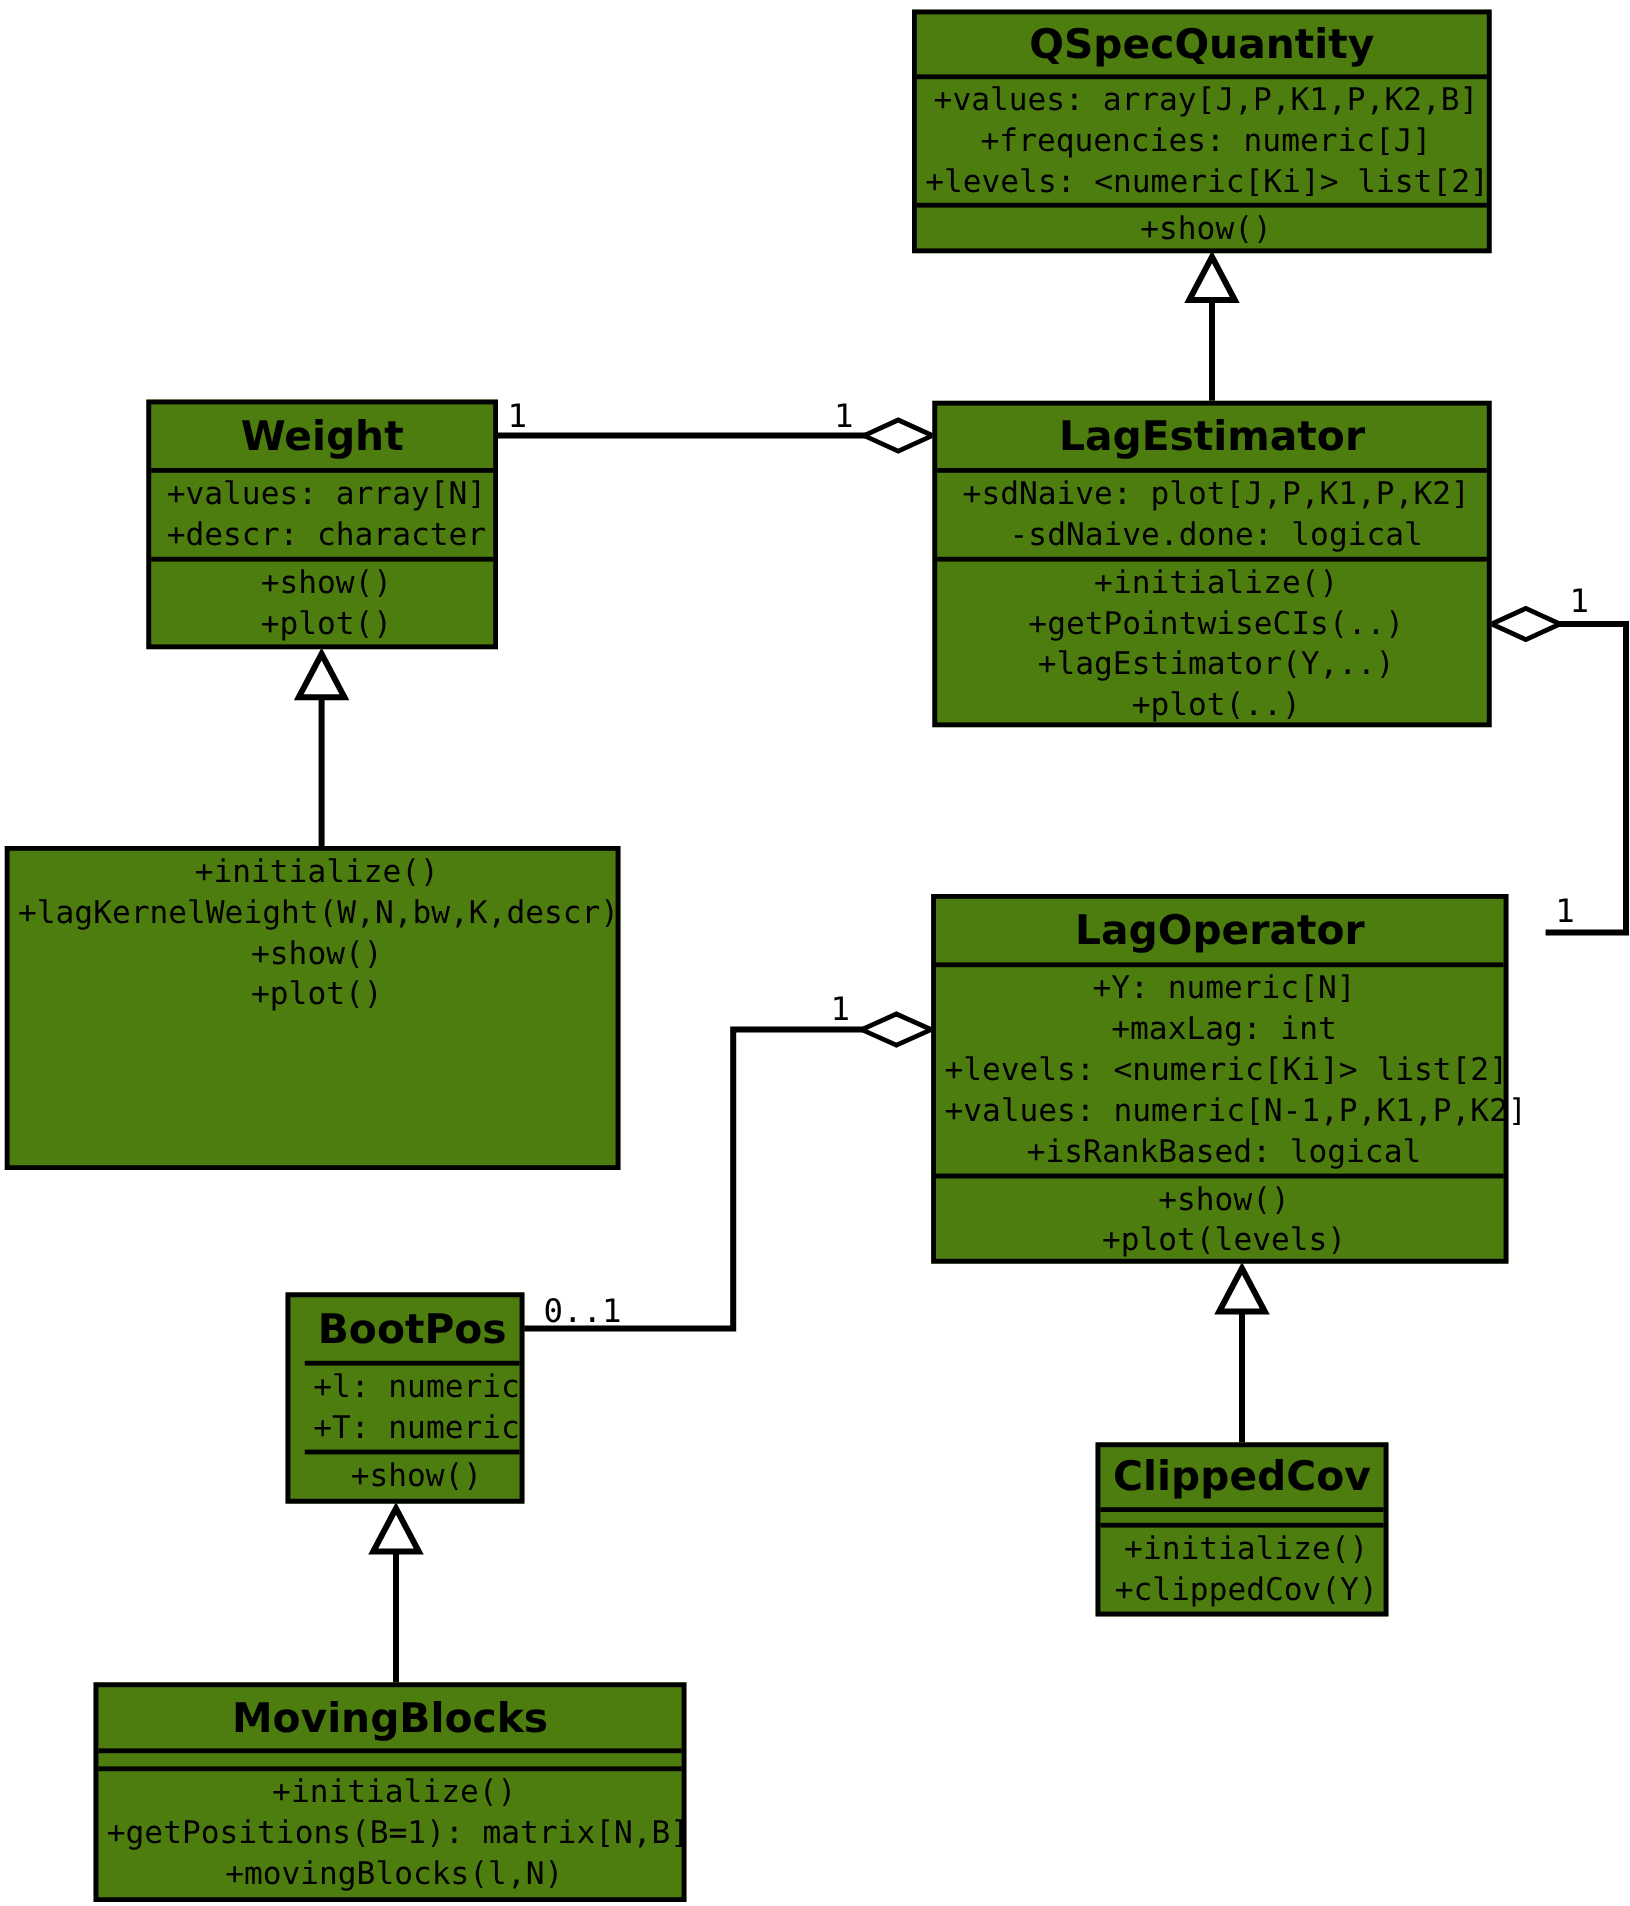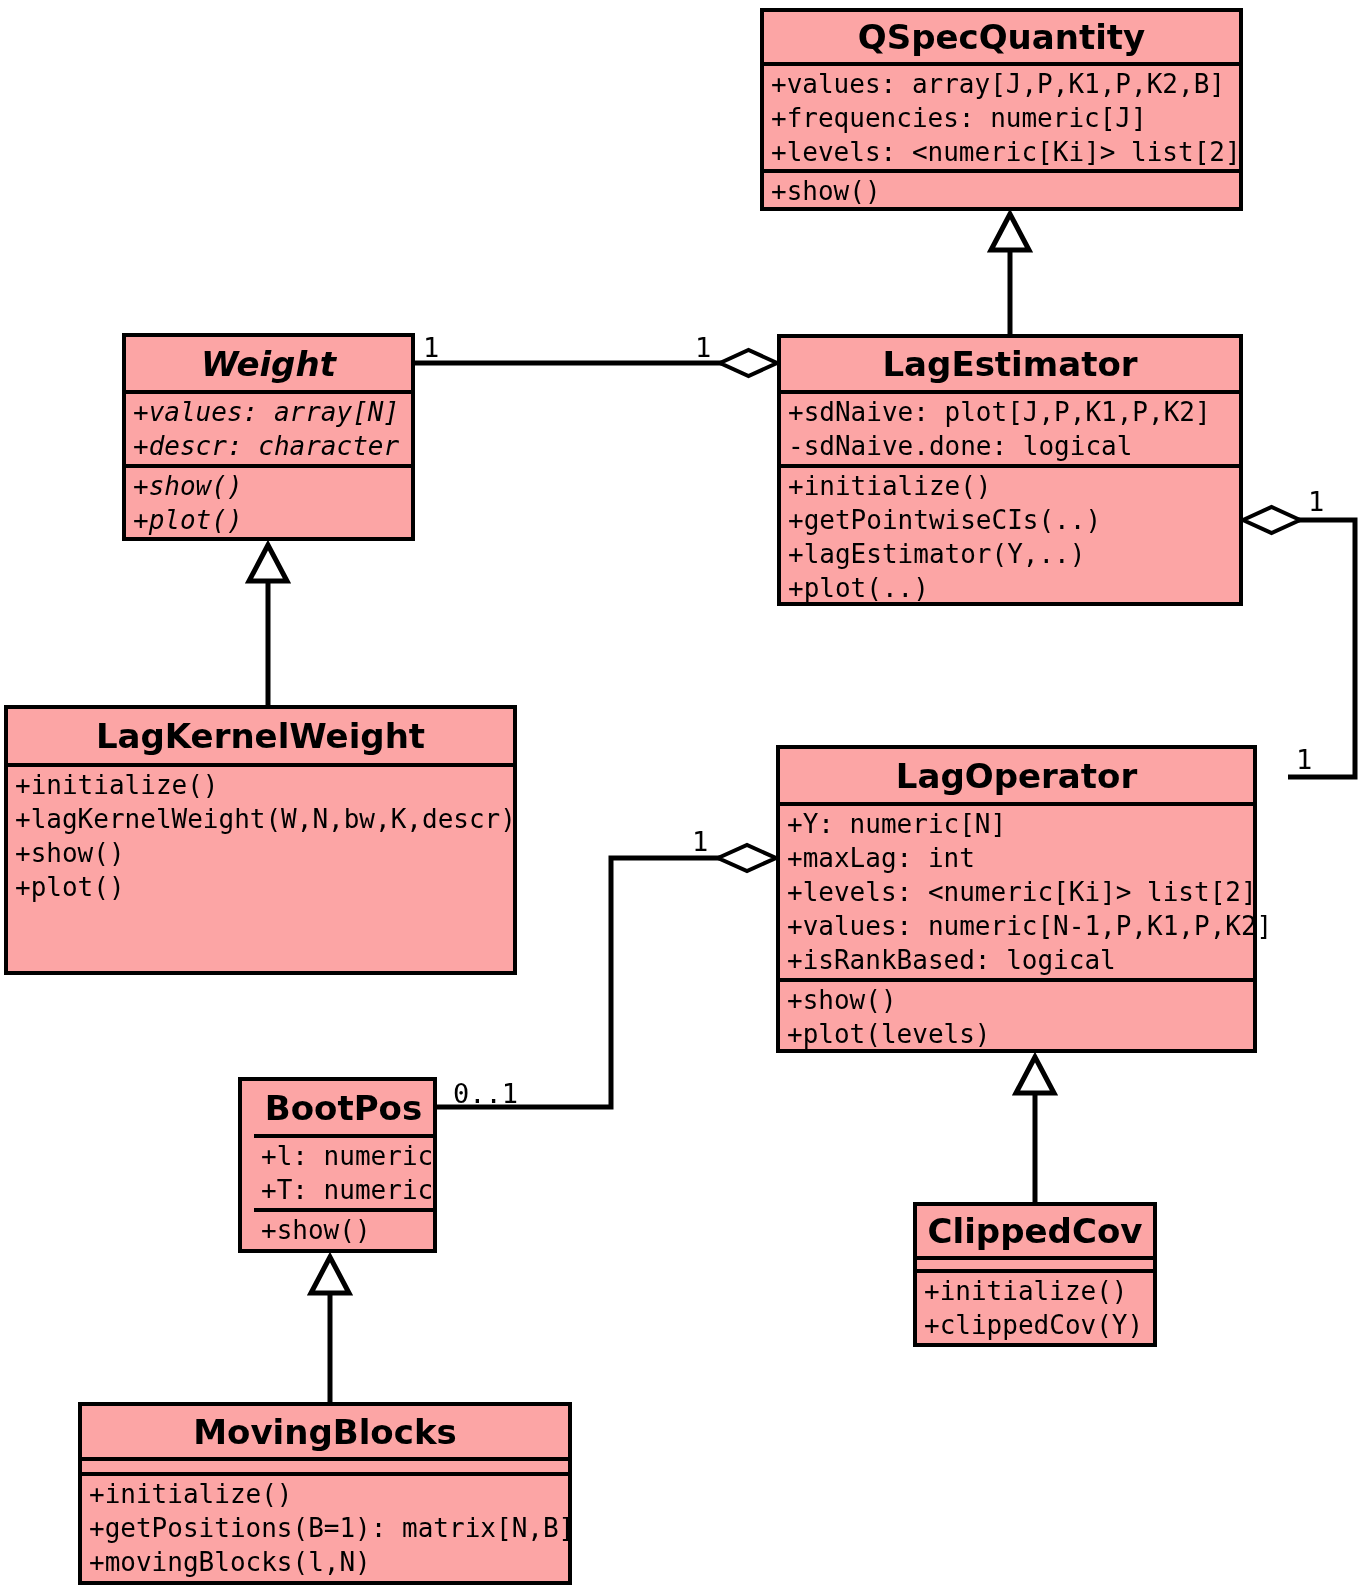--- a/index.html
+++ b/index.html
@@ -5,22 +5,22 @@
   html,body{margin:0;padding:0;background:#fff;}
   .canvas{
     position:relative;width:1358px;height:1588px;background:#ffffff;
     font-family:"DejaVu Sans Mono",monospace;color:#000;overflow:hidden;
   }
   .connectors{position:absolute;left:0;top:0;width:1358px;height:1588px;}
   .connectors line,.connectors polyline{stroke:#000;stroke-width:5;fill:none;}
   .connectors .tri{fill:#fff;stroke:#000;stroke-width:5;stroke-linejoin:miter;}
   .connectors .diamond{fill:#fff;stroke:#000;stroke-width:4;stroke-linejoin:miter;}
   .uml-class{
-    position:absolute;background:#fca5a5;border:4px solid #000;box-sizing:border-box;
-    display:flex;flex-direction:column;
+    position:absolute;background:#4d7c0f;border:4px solid #000;box-sizing:border-box;
+    display:flex;flex-direction:column;text-align:center;
   }
   .uml-title{
     flex:0 0 auto;display:flex;align-items:center;justify-content:center;
     font-family:"DejaVu Sans",sans-serif;font-weight:bold;font-size:34px;
     border-bottom:4px solid #000;box-sizing:border-box;white-space:nowrap;
   }
   .compartment{flex:0 0 auto;border-bottom:4px solid #000;box-sizing:border-box;padding:1px 0 0 7px;overflow:visible;}
   .compartment.last{border-bottom:none;flex:1 1 auto;}
   .m-line{font-size:26px;line-height:34px;white-space:pre;letter-spacing:0;}
   .mult-label{position:absolute;font-size:27px;line-height:27px;white-space:pre;}
@@ -73,21 +73,21 @@
     <div class="compartment" style="height:107px">
       <div class="m-line">+values: array[J,P,K1,P,K2,B]</div>
       <div class="m-line">+frequencies: numeric[J]</div>
       <div class="m-line">+levels: &lt;numeric[Ki]&gt; list[2]</div>
     </div>
     <div class="compartment last">
       <div class="m-line">+show()</div>
     </div>
   </div>
 
-  <div class="uml-class" style="left:122px;top:333px;width:293px;height:208px;font-style:italic;">
+  <div class="uml-class" style="left:122px;top:333px;width:293px;height:208px;">
     <div class="uml-title" style="height:57px">Weight</div>
     <div class="compartment" style="height:74px">
       <div class="m-line">+values: array[N]</div>
       <div class="m-line">+descr: character</div>
     </div>
     <div class="compartment last">
       <div class="m-line">+show()</div>
       <div class="m-line">+plot()</div>
     </div>
   </div>
@@ -100,21 +100,20 @@
     </div>
     <div class="compartment last">
       <div class="m-line">+initialize()</div>
       <div class="m-line">+getPointwiseCIs(..)</div>
       <div class="m-line">+lagEstimator(Y,..)</div>
       <div class="m-line">+plot(..)</div>
     </div>
   </div>
 
   <div class="uml-class" style="left:4px;top:705px;width:513px;height:270px;">
-    <div class="uml-title" style="height:58px">LagKernelWeight</div>
     <div class="compartment last">
       <div class="m-line">+initialize()</div>
       <div class="m-line">+lagKernelWeight(W,N,bw,K,descr)</div>
       <div class="m-line">+show()</div>
       <div class="m-line">+plot()</div>
     </div>
   </div>
 
   <div class="uml-class" style="left:776px;top:745px;width:481px;height:308px;">
     <div class="uml-title" style="height:57px">LagOperator</div>

